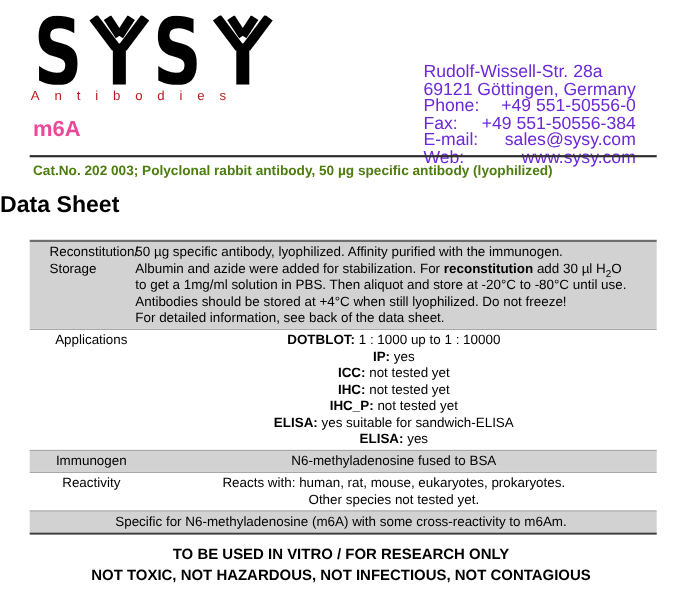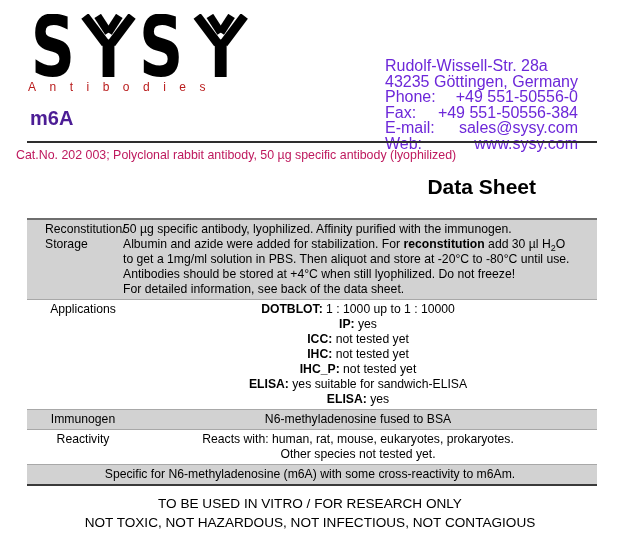--- a/index.html
+++ b/index.html
@@ -12,46 +12,46 @@
   .logo-svg { display:block; width:224px; height:63px; }
   .logo-sub { margin-top:3px; font-size:12px; color:#b91c1c;
               letter-spacing:13.5px; white-space:nowrap; }
 
   .contact { position:absolute; left:385px; top:14px; width:193px;
              font-size:16px; line-height:15.6px; color:#6d28d9;margin-top:44px; }
   .contact-row { display:flex; justify-content:space-between; }
 
   
   .product-name { position:absolute; left:30px; top:107px;
-                  font-size:20px; font-weight:bold; color:#4c1d95; }
+                  font-size:20px; font-weight:bold; color:#ec4899; }
   .rule { position:absolute; left:27px; top:141px; width:570px;
           border-top:2px solid #2e2e2e; }
-  .cat-line { position:absolute; left:16px; top:148px; width:567px;
-              font-size:12.4px; font-weight:normal; color:#be185d; }
+  .cat-line { position:absolute; left:30px; top:148px; width:567px;
+              font-size:12.4px; font-weight:bold; color:#4d7c0f; }
   .sheet-title { position:absolute; left:0; top:175px; width:536px;
-                 text-align:right; font-size:21px; font-weight:bold; color:#000; }
+                 text-align:left; font-size:21px; font-weight:bold; color:#000; }
 
   
   .ds-table { position:absolute; left:27px; top:218px; width:570px;
               border-top:2px solid #6e6e6e; border-bottom:2px solid #3a3a3a;
               font-size:12.2px; line-height:15px; color:#000; }
   .ds-row { display:flex; }
   .ds-row + .ds-row { border-top:1px solid #a8a8a8;text-align:center; }
   .ds-row.gray { background:#d2d2d2; }
   .ds-row.white { background:#ffffff; }
   .cell { padding:2px 0; }
   .cell.label { width:96px; flex:0 0 96px; padding-left:18px; padding-right:2px; }
   .cell.content { flex:1; padding-right:4px; }
   .tline { white-space:nowrap; }
   .bold { font-weight:bold;margin-top:16px; }
   sub { font-size:9px; line-height:0; }
 
   
   .footer { position:absolute; left:0; top:494px; width:620px;
-            text-align:center; font-weight:normal; font-size:13.6px;
+            text-align:center; font-weight:bold; font-size:13.6px;
             line-height:19px; color:#000; }
 </style>
 </head>
 <body>
 
 <div class="logo-block">
   <svg class="logo-svg" viewBox="0 0 222 64" xmlns="http://www.w3.org/2000/svg" aria-label="SYSY">
     <g fill="#000" stroke="none">
       <text x="0" y="63" font-family="'DejaVu Sans', sans-serif" font-weight="bold" font-size="85" textLength="45" lengthAdjust="spacingAndGlyphs">S</text>
       <text x="110" y="63" font-family="'DejaVu Sans', sans-serif" font-weight="bold" font-size="85" textLength="45" lengthAdjust="spacingAndGlyphs">S</text>
@@ -69,21 +69,21 @@
       <line x1="53" y1="2" x2="32" y2="30" stroke-width="9"></line>
       <line x1="40" y1="2" x2="29" y2="19" stroke-width="8"></line>
       <rect x="23" y="26" width="12" height="38" stroke="none"></rect>
     </g>
   </svg>
   <div class="logo-sub">Antibodies</div>
 </div>
 
 <div class="contact">
   <div>Rudolf-Wissell-Str. 28a</div>
-  <div>43235 Göttingen, Germany</div>
+  <div>69121 Göttingen, Germany</div>
   <div>
       <div class="contact-row">
         <span>Phone:</span>
         <span>+49 551-50556-0</span>
       </div>
       <div class="contact-row">
         <span>Fax:</span>
         <span>+49 551-50556-384</span>
       </div>
       <div class="contact-row">

